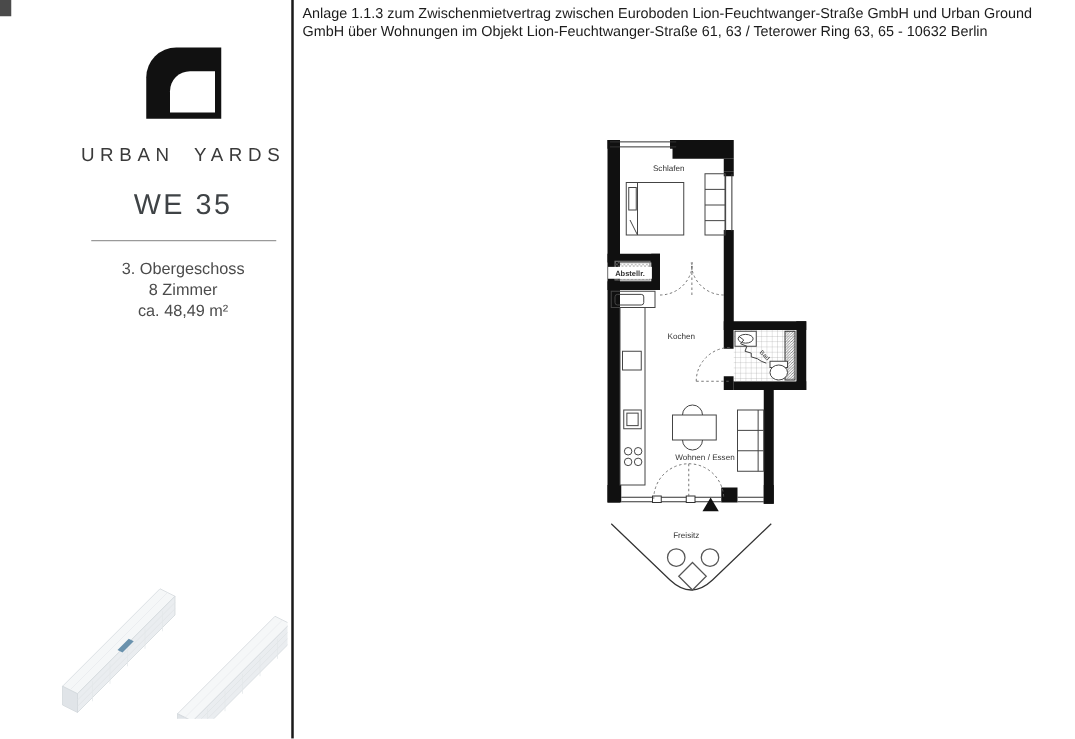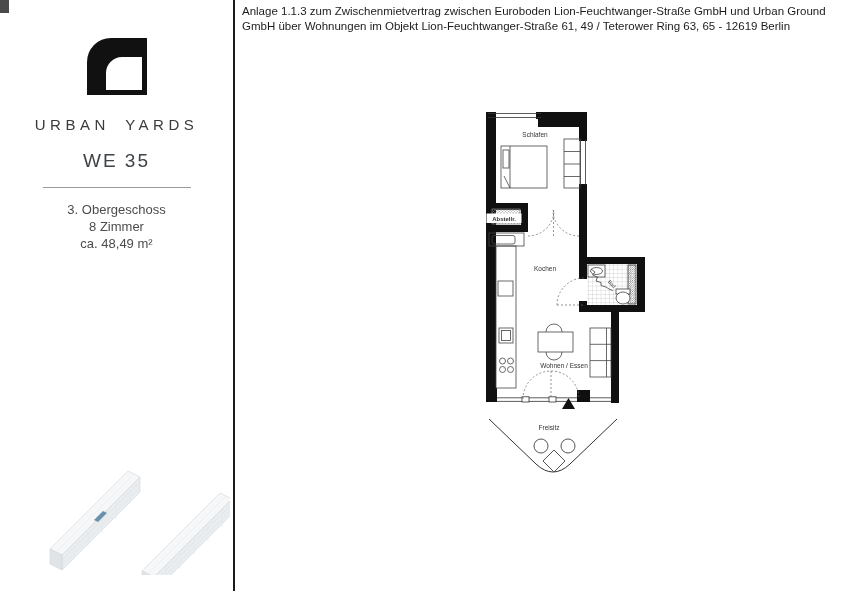--- a/index.html
+++ b/index.html
@@ -1,26 +1,26 @@
 <!DOCTYPE html>
 <html><head>
 <meta charset="utf-8">
 <style>
   html,body{margin:0;padding:0;background:#ffffff;}
   .page{position:relative;width:860px;height:591px;background:#ffffff;overflow:hidden;
         font-family:"Liberation Sans",sans-serif;color:#222;}
   .corner-artifact{position:absolute;left:0;top:0;width:9px;height:13px;background:#4a4a4a;}
   
-  .sidebar{position:absolute;left:0;top:0;width:233px;height:591px;text-align:center;}
+  .sidebar{position:absolute;left:0;top:0;width:233px;height:591px;text-align:center;padding-left:30px;}
   .logo{position:relative;width:60px;height:57px;margin:38px auto 0;background:#111;
         border-top-left-radius:24px;}
   .logo-inner{position:absolute;left:19px;top:19px;right:5px;bottom:5px;background:#fff;
         border-top-left-radius:16px;}
   .brand{margin-top:21px;font-size:15px;letter-spacing:4.5px;word-spacing:7px;color:#3a3a3a;}
-  .unit{margin-top:17px;font-size:19px;letter-spacing:2px;color:#3f4346;}
+  .unit{margin-top:17px;font-size:23px;letter-spacing:2px;color:#3f4346;}
   .divider{width:148px;border:none;border-top:1px solid #9a9a9a;margin:15px auto 13px;}
   .detail{font-size:13px;line-height:17px;color:#4c4c4c;}
   .buildings{position:absolute;left:30px;top:445px;}
   
   .vdivider{position:absolute;left:233px;top:0;width:1.5px;height:591px;background:#1a1a1a;}
   .header{position:absolute;left:242px;top:4px;width:600px;margin:0;
           font-size:11.5px;line-height:14.5px;color:#1c1c1c;}
   .plan{position:absolute;left:440px;top:90px;}
   .plan text{font-family:"Liberation Sans",sans-serif;fill:#333;}
 </style>
@@ -58,21 +58,21 @@
         <polygon points="112,126 124,132 124,147 112,141" fill="#e0e4e8"></polygon>
         <path d="M118,129 L196,51" stroke="#e7eaed" fill="none"></path>
         <path d="M124,137 L202,59 M124,142 L202,64" stroke="#dfe3e6" fill="none"></path>
         <path d="M136,122 v16 M150,108 v16 M164,94 v16 M178,80 v16 M192,66 v16" stroke="#e3e7ea" fill="none"></path>
       </g>
     </svg>
   </aside>
 
   <div class="vdivider"></div>
 
-  <p class="header">Anlage 1.1.3 zum Zwischenmietvertrag zwischen Euroboden Lion-Feuchtwanger-Straße GmbH und Urban Ground GmbH über Wohnungen im Objekt Lion-Feuchtwanger-Straße 61, 49 / Teterower Ring 63, 65 - 12619 Berlin</p>
+  <p class="header">Anlage 1.1.3 zum Zwischenmietvertrag zwischen Euroboden Lion-Feuchtwanger-Straße GmbH und Urban Ground GmbH über Wohnungen im Objekt Lion-Feuchtwanger-Straße 61, 63 / Teterower Ring 63, 65 - 10632 Berlin</p>
 
   <svg class="plan" width="260" height="410" viewBox="440 90 260 410">
     <defs>
       <pattern id="tiles" width="4.2" height="4.2" patternUnits="userSpaceOnUse">
         <path d="M4.2 0 H0 V4.2" fill="none" stroke="#9a9a9a" stroke-width="0.4"></path>
       </pattern>
       <pattern id="xhatch" width="3" height="3" patternUnits="userSpaceOnUse">
         <path d="M0 3 L3 0 M0 0 L3 3" stroke="#8a8a8a" stroke-width="0.4"></path>
       </pattern>
       <pattern id="vhatch" width="2.2" height="2.2" patternUnits="userSpaceOnUse">

